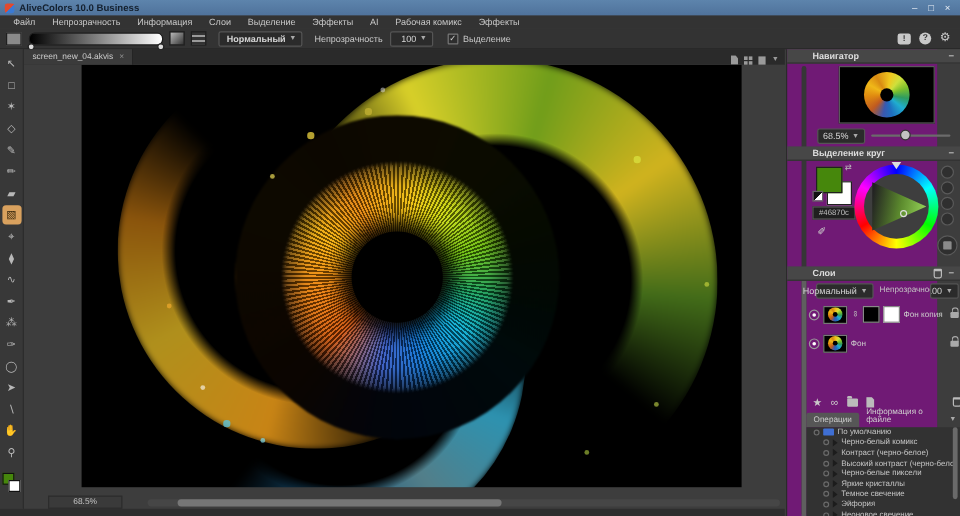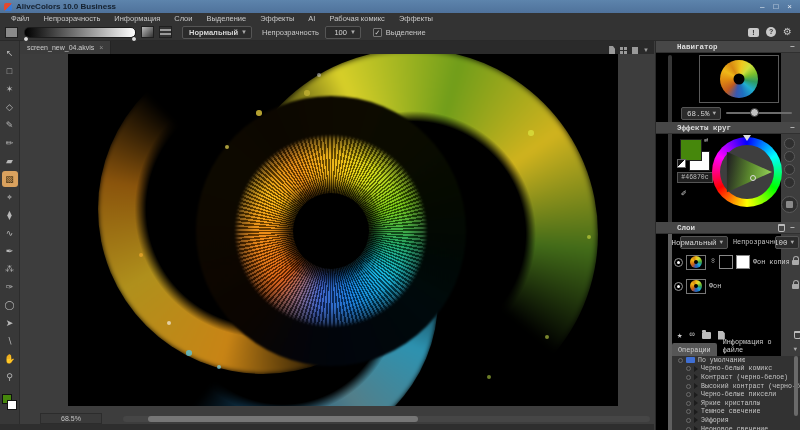--- a/index.html
+++ b/index.html
@@ -128,21 +128,21 @@
       520px 182px 0 1px rgba(210,220,65,.6), 250px 20px 0 1px rgba(230,230,230,.5); }
 
   
   .mini-eye { position:relative; background:#000; overflow:hidden; }
   .mini-eye .mi { position:absolute; left:50%; top:50%; transform:translate(-50%,-50%); border-radius:50%;
     background:conic-gradient(from -30deg,#d98a12,#f0c81e 40deg,#cfe03c 70deg,#7cc02c 100deg,#2e9c60 130deg,
       #20aed0 160deg,#1e6fc0 195deg,#3a58b0 220deg,#c05a20 255deg,#e08a10 295deg,#f0b818 330deg,#d98a12 360deg); }
   .mini-eye .mp { position:absolute; left:50%; top:50%; transform:translate(-50%,-50%); border-radius:50%; background:#000; }
 
   
-  #rightpanel { left:655px; top:41px; width:126px; height:389px; background:#000000; border-left:1px solid #2a2a2a;font-family:Liberation Mono, monospace; }
+  #rightpanel { left:655px; top:41px; width:126px; height:389px; background:#701a75; border-left:1px solid #2a2a2a; }
   .panel-scrollbar { position:absolute; left:12px; top:14px; width:4px; height:375px; background:#363636; border-radius:2px; }
   .panel-scroll-handle { position:absolute; left:12px; top:190px; width:4px; height:230px; background:#5f5f5f; border-radius:2px; }
   .phead { position:absolute; left:0; width:145px; height:12px; background:#474747; border-bottom:1px solid #303030;
     display:flex; align-items:center; color:#dedede; font-size:7.5px; font-weight:bold; padding:0 6px 0 21px; }
   .phead .hright { margin-left:auto; display:flex; gap:5px; align-items:center; color:#bdbdbd; font-size:8px; }
 
   
   #nav-thumb { position:absolute; left:43px; top:14px; width:80px; height:48px; border:1px solid #5a5a5a; }
   #nav-zoom-btn { position:absolute; left:25px; top:66px; width:40px; }
   .slider-track { position:absolute; left:70px; top:71px; width:66px; height:2px; background:#6b6b6b; border-radius:1px; }
@@ -335,21 +335,21 @@
       <div class="mp" style="width:11px;height:11px"></div>
     </div>
     <div class="select-box" id="nav-zoom-btn">
       <span>68.5%</span>
       <span class="caret">▼</span>
     </div>
     <div class="slider-track"></div>
     <div class="slider-handle"></div>
 
     <div class="phead" style="top:81px">
-      <span>Эффекты круг</span>
+      <span>Выделение круг</span>
       <span class="hright">
           <span>−</span>
         </span>
     </div>
     <div class="cw-swatch-bg"></div>
     <div class="cw-swatch-fg" style="background:#46870c"></div>
     <div class="cw-swap">⇄</div>
     <div class="cw-mini-reset"></div>
     <div class="cw-hex">#46870c</div>
     <div class="cw-dropper">✐</div>

